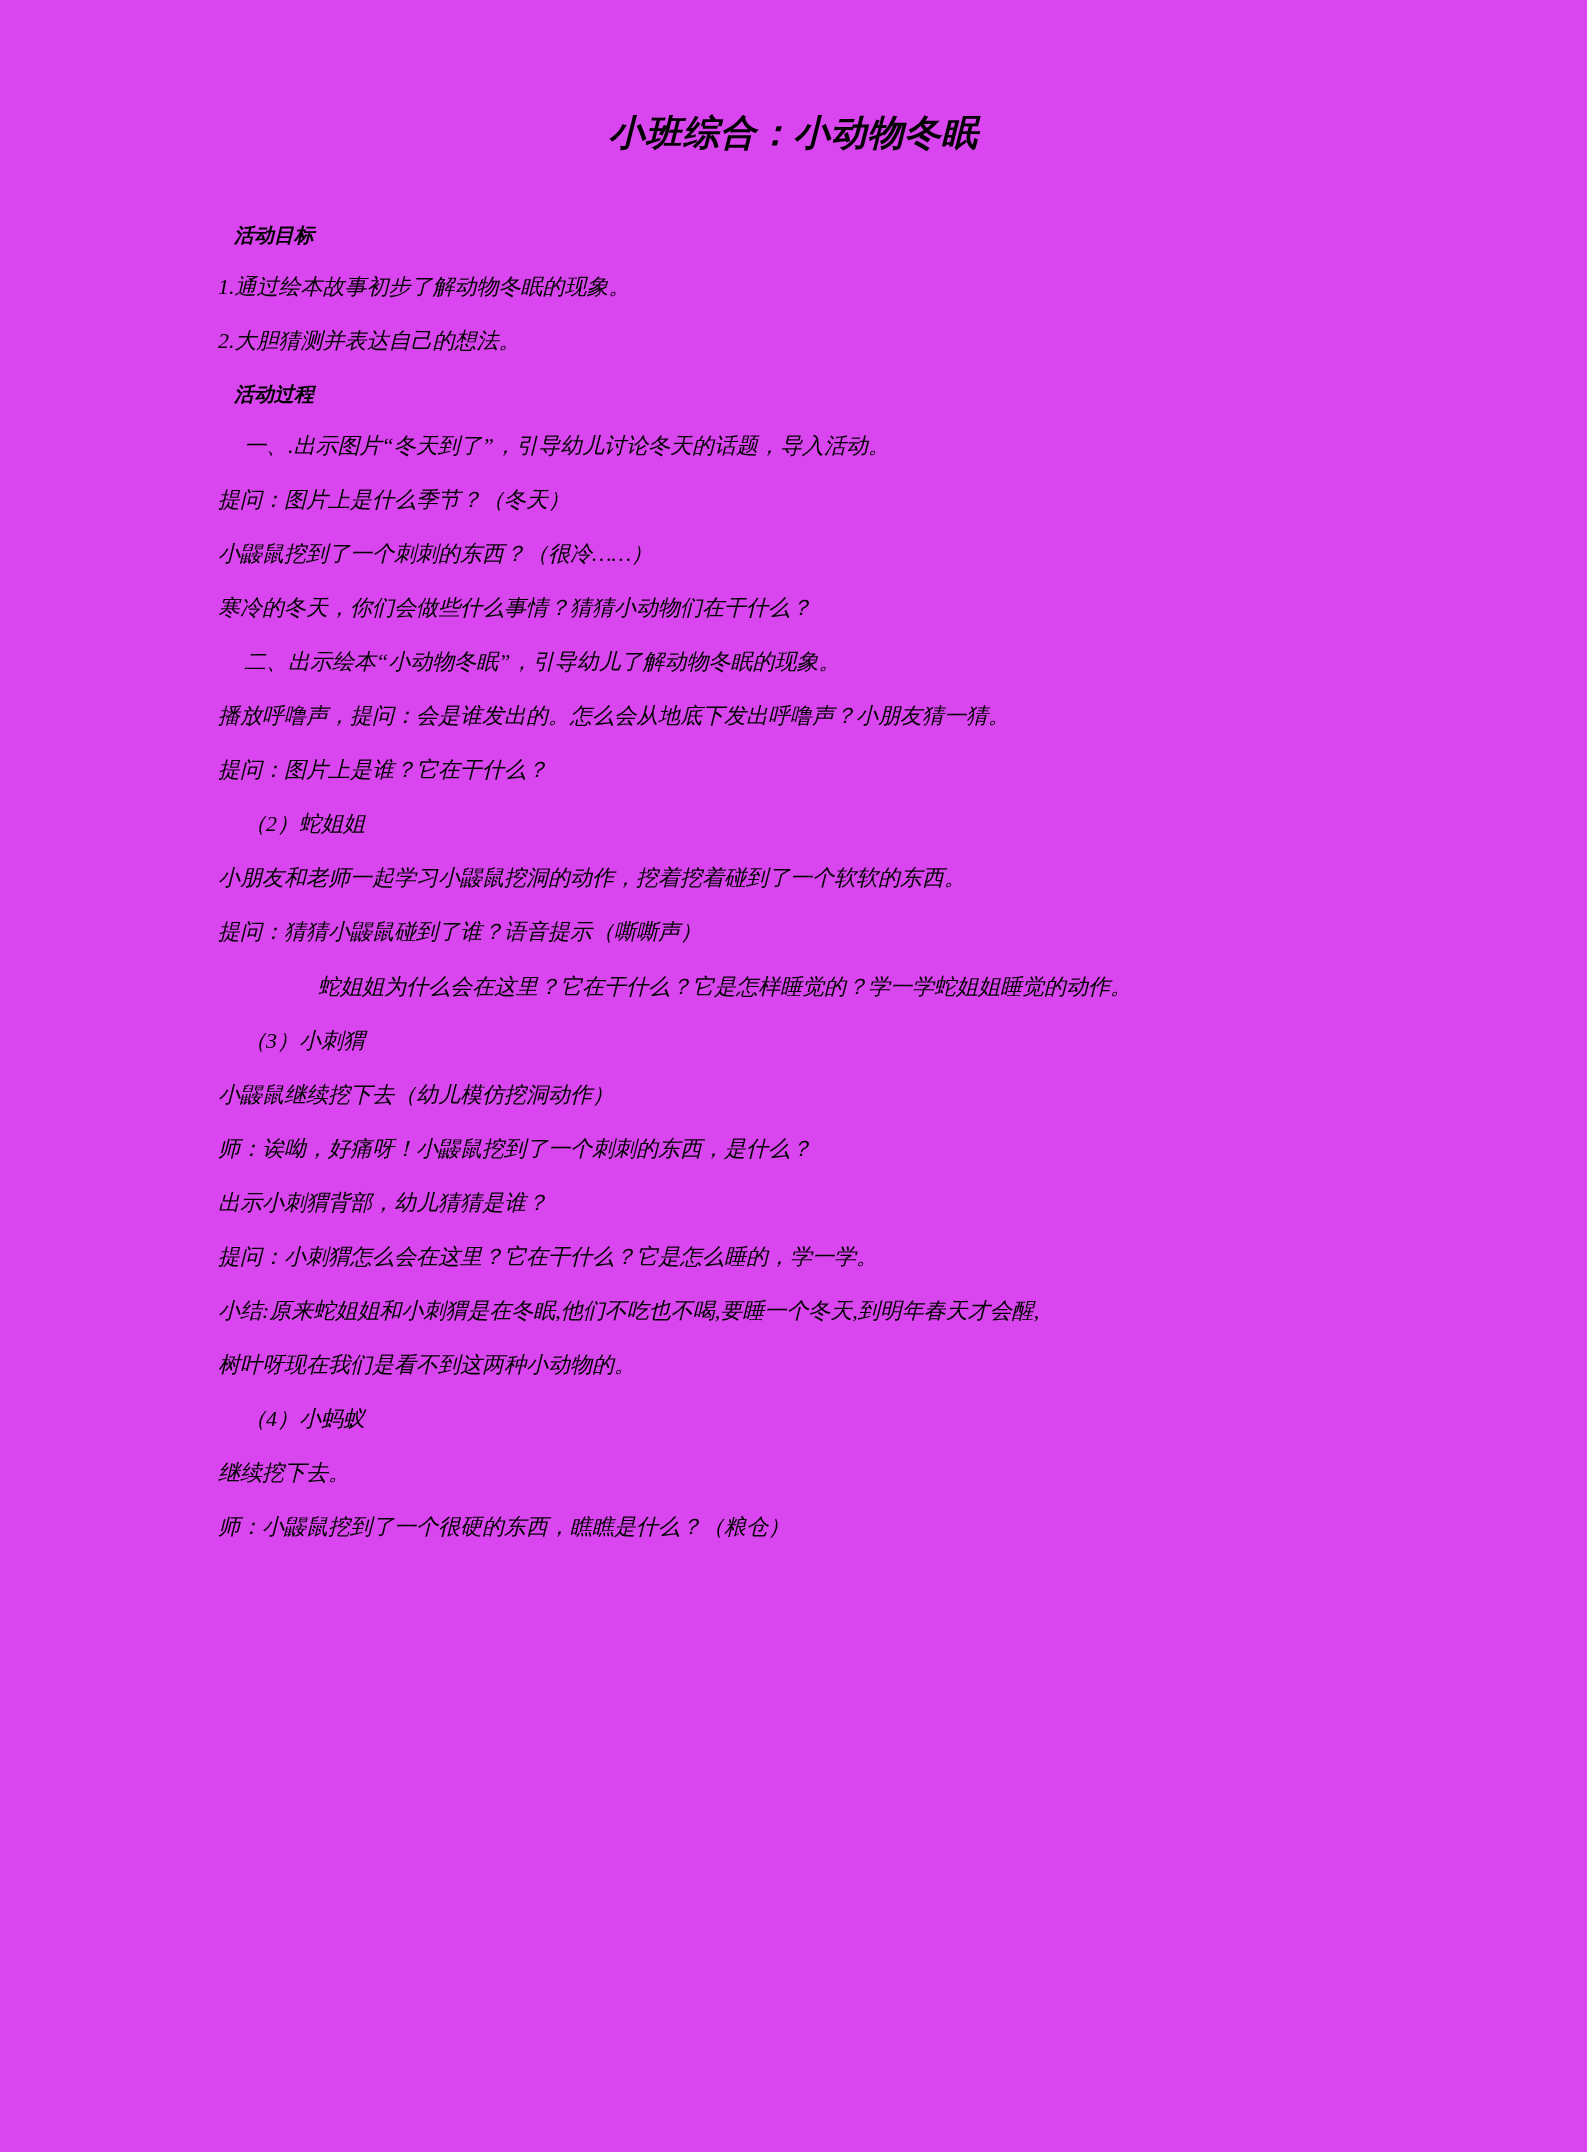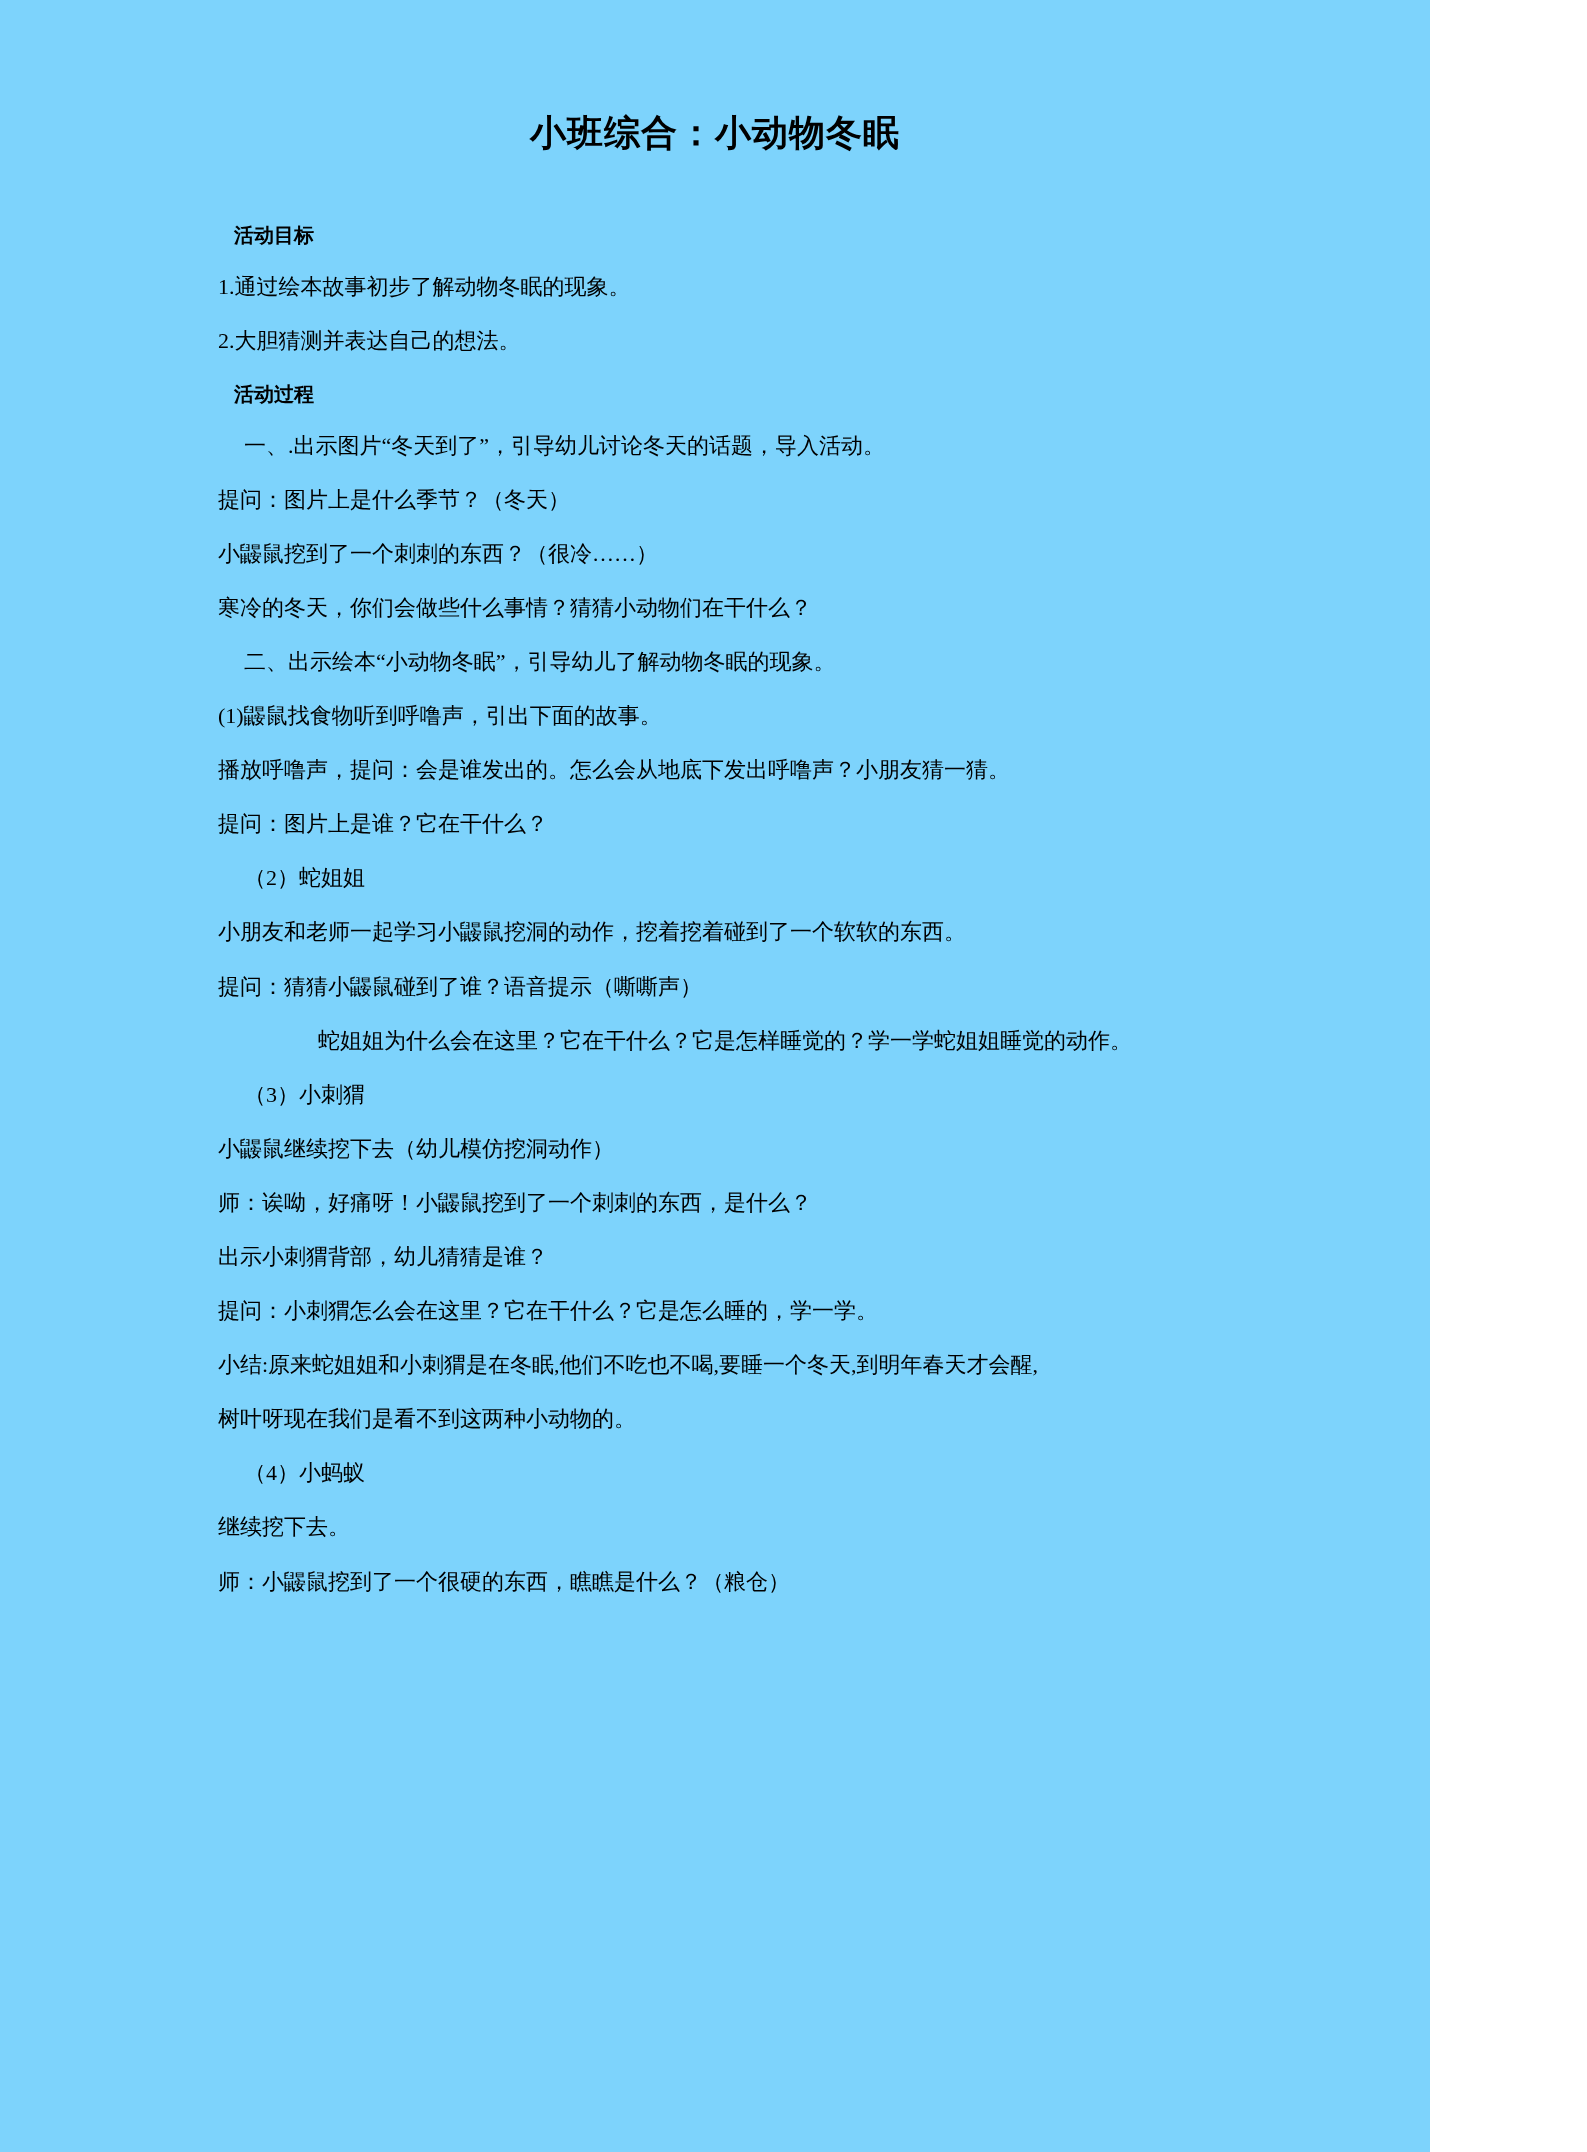--- a/index.html
+++ b/index.html
@@ -7,25 +7,26 @@
     padding: 0;
     background: #ffffff;
   }
   body {
     width: 1587px;
     min-height: 2152px;
     font-family: "Liberation Serif", "DejaVu Serif", serif;
     color: #000000;
   }
   .page {
-    width: 1430px;
+    width: 1587px;
     min-height: 2152px;
     box-sizing: border-box;
     padding: 108px 218px 60px 218px;
-    background: #7dd3fc;
+    background: #d946ef;
+    font-style: italic;
   }
   .doc-title {
     text-align: center;
     font-size: 36px;
     font-weight: bold;
     letter-spacing: 1px;
     margin: 0 0 62px 0;
     line-height: 1.4;
   }
   .section-heading {
@@ -65,21 +66,20 @@
 
 
   <div>
     <div class="section-heading">活动过程</div>
 
     <p class="para indent-1">一、.出示图片“冬天到了”，引导幼儿讨论冬天的话题，导入活动。</p>
     <p class="para">提问：图片上是什么季节？（冬天）</p>
     <p class="para">小鼹鼠挖到了一个刺刺的东西？（很冷……）</p>
     <p class="para">寒冷的冬天，你们会做些什么事情？猜猜小动物们在干什么？</p>
     <p class="para indent-1">二、出示绘本“小动物冬眠”，引导幼儿了解动物冬眠的现象。</p>
-    <p class="para">(1)鼹鼠找食物听到呼噜声，引出下面的故事。</p>
     <p class="para">播放呼噜声，提问：会是谁发出的。怎么会从地底下发出呼噜声？小朋友猜一猜。</p>
     <p class="para">提问：图片上是谁？它在干什么？</p>
     <p class="para indent-1">（2）蛇姐姐</p>
     <p class="para">小朋友和老师一起学习小鼹鼠挖洞的动作，挖着挖着碰到了一个软软的东西。</p>
     <p class="para">提问：猜猜小鼹鼠碰到了谁？语音提示（嘶嘶声）</p>
     <p class="para hang">蛇姐姐为什么会在这里？它在干什么？它是怎样睡觉的？学一学蛇姐姐睡觉的动作。</p>
     <p class="para indent-1">（3）小刺猬</p>
     <p class="para">小鼹鼠继续挖下去（幼儿模仿挖洞动作）</p>
     <p class="para">师：诶呦，好痛呀！小鼹鼠挖到了一个刺刺的东西，是什么？</p>
     <p class="para">出示小刺猬背部，幼儿猜猜是谁？</p>

